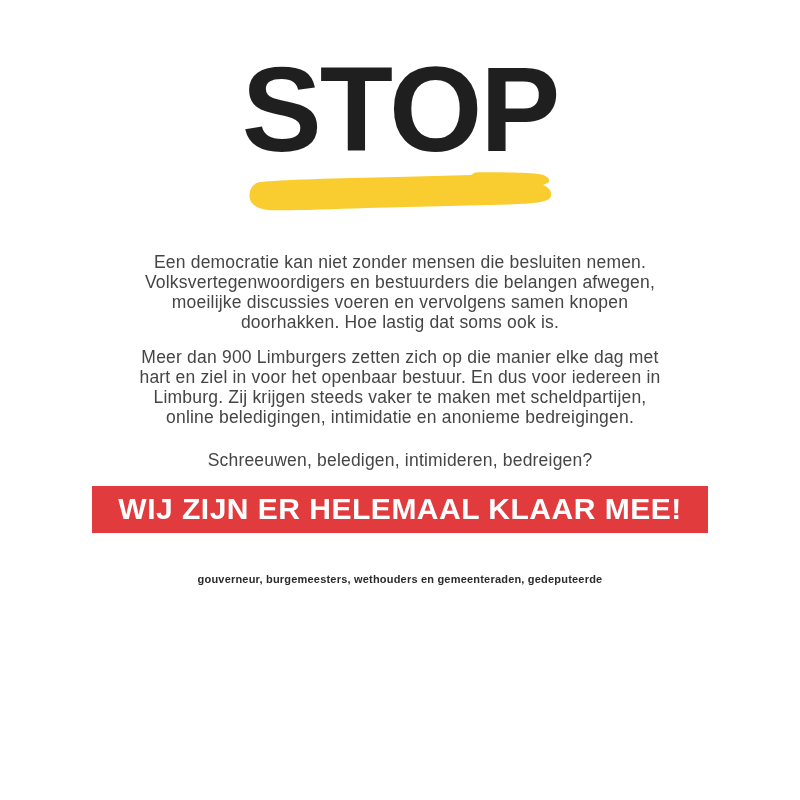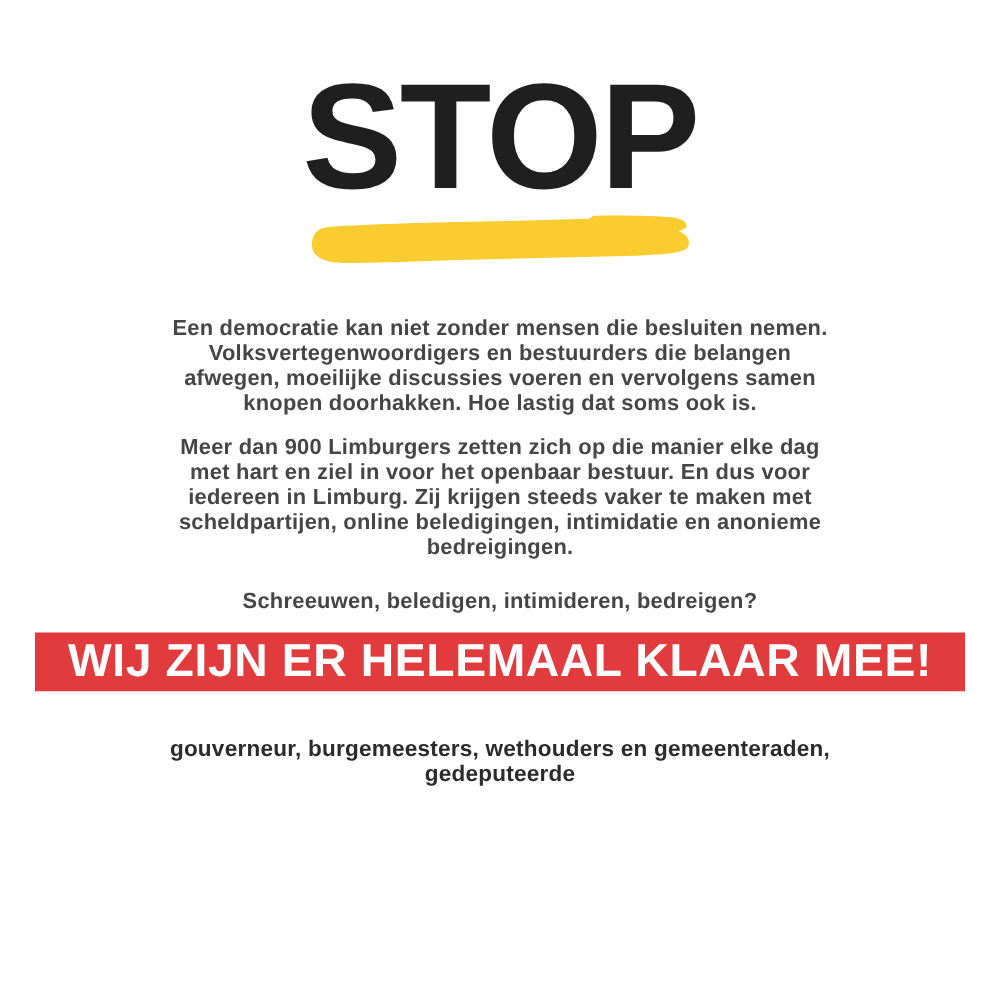--- a/index.html
+++ b/index.html
@@ -41,44 +41,43 @@
     height: 41px;
   }
   .streak-wrap svg { display: block; }
   .body-text {
     margin: 40px auto 0 auto;
     max-width: 528px;
     font-size: 17.5px;
     line-height: 20px;
     letter-spacing: 0.2px;
     color: #454545;
-    font-weight: bold;
   }
   .body-text p {
     margin: 0 0 15px 0;
   }
   .body-text p.question {
     margin-top: 23px;
     margin-bottom: 0;
   }
   .banner {
     display: inline-block;
     margin: 16px auto 0 auto;
     background: #e23b3e;
     color: #ffffff;
-    font-size: 37px;
+    font-size: 30px;
     line-height: 30px;
     font-weight: 700;
     letter-spacing: 0.5px;
     padding: 8px 26px 9px 26px;
   }
   .signatories {
     margin: 36px auto 0 auto;
     max-width: 560px;
-    font-size: 18px;
+    font-size: 11px;
     line-height: 20px;
     font-weight: 700;
     letter-spacing: 0.2px;
     color: #2b2b2b;
   }
 </style>
 </head>
 <body>
 
 <div class="poster">

